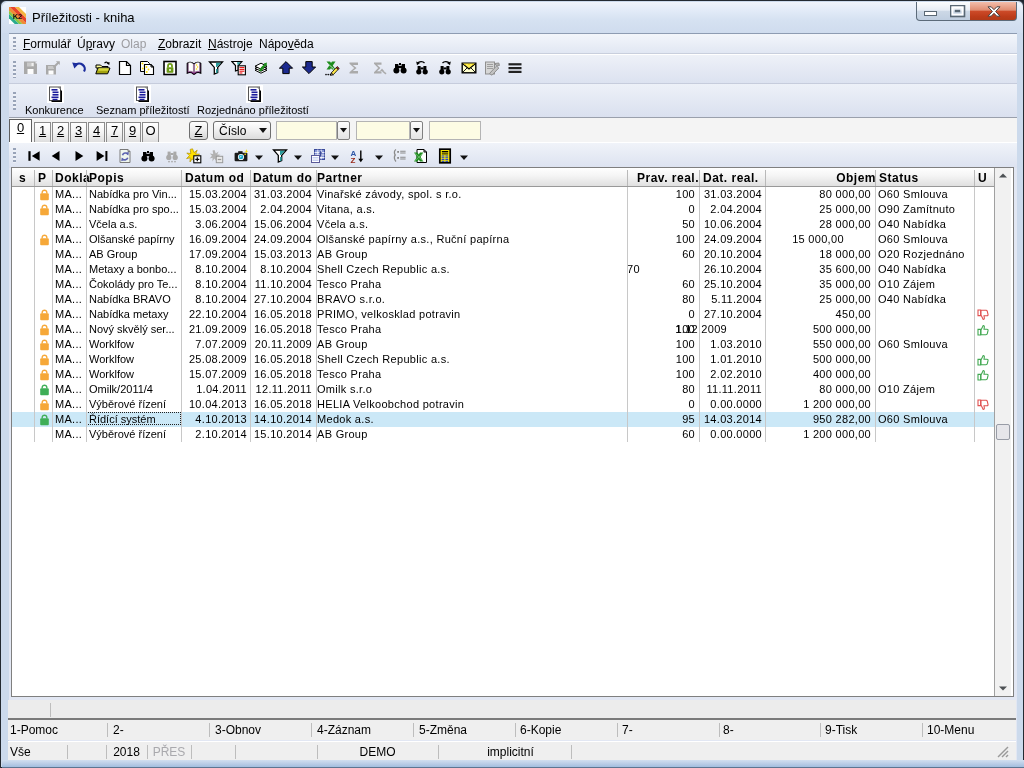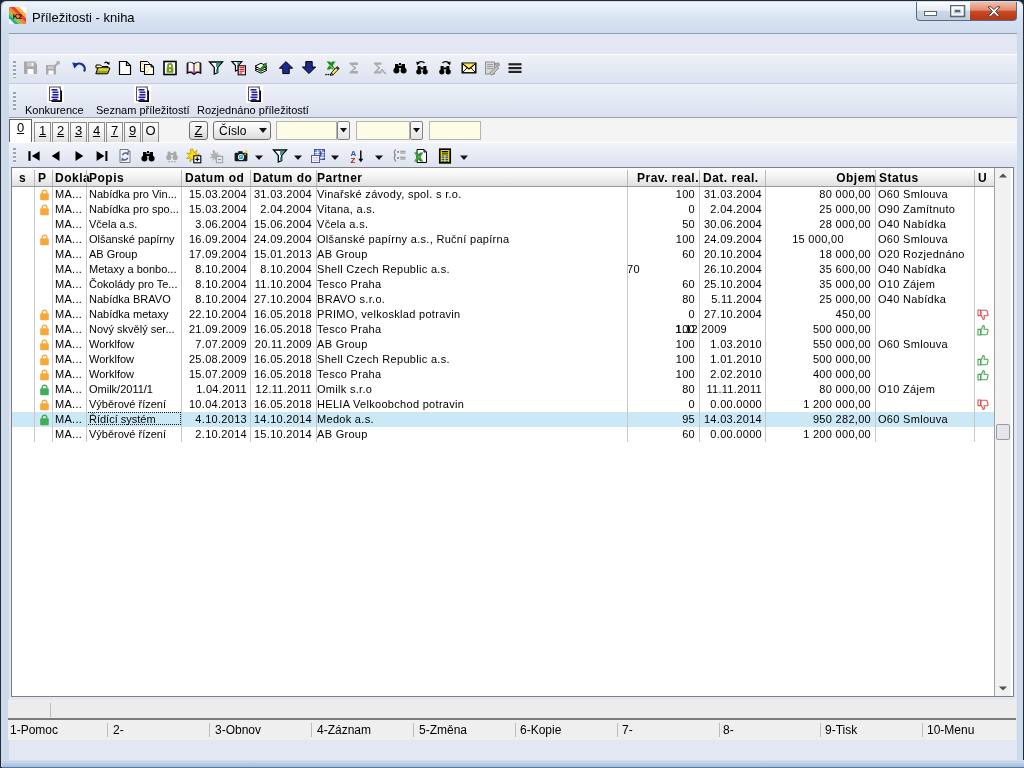--- a/index.html
+++ b/index.html
@@ -85,20 +85,29 @@
         <rect x="0.5" y="0.5" width="14" height="11" fill="none" stroke="#5a6874" stroke-width="1.6"></rect>
         <rect x="2.5" y="2.5" width="10" height="7" fill="none" stroke="#fff" stroke-width="1.6"></rect>
         <rect x="4.8" y="4.8" width="5.4" height="2.4" fill="#5a6874"></rect>
       </svg>
     <svg class="glyph" style="left:985px;top:4px" width="14" height="11" viewBox="0 0 14 11">
       <path d="M1 0.8 L4.2 0.8 L7 3.7 L9.8 0.8 L13 0.8 L8.6 5.5 L13 10.2 L9.8 10.2 L7 7.3 L4.2 10.2 L1 10.2 L5.4 5.5 Z" fill="#fff" stroke="#4a4040" stroke-width="1"></path>
     </svg>
   </div>
   <div id="client"></div>
 
+  <div id="menubar">
+    <div class="grip" style="left:4px;top:3px;height:13px"></div>
+    <div class="menuitem" style="left:14px"><u>F</u>ormulář</div>
+    <div class="menuitem" style="left:68px">Ú<u>p</u>ravy</div>
+    <div class="menuitem" style="left:112px;color:#9d9da1">Olap</div>
+    <div class="menuitem" style="left:149px"><u>Z</u>obrazit</div>
+    <div class="menuitem" style="left:199px"><u>N</u>ástroje</div>
+    <div class="menuitem" style="left:250px">Nápo<u>v</u>ěda</div>
+  </div>
 
   <div id="toolbar1">
       <div class="grip" style="left:4px;top:6px;height:17px"></div>
       <div id="tb1icons">
         <svg style="left:14px;top:5px" width="16" height="16" viewBox="0 0 16 16">
           <rect x="1" y="1.5" width="13" height="12.5" fill="#a9a9a9"></rect>
           <rect x="4" y="2.5" width="7" height="4" fill="#c9c9c9"></rect>
           <rect x="8.5" y="3" width="2" height="3" fill="#efefef"></rect>
           <rect x="4.5" y="9" width="6" height="5" fill="#fdfdfd"></rect>
           <rect x="12.5" y="1.5" width="1.5" height="2" fill="#e7eaf2"></rect>
@@ -522,21 +531,21 @@
           <div style="left:753px;width:106px;text-align:right">25 000,00</div>
           <div style="left:866px">O90 Zamítnuto</div>
         </div>
         <div class="row" style="top:49px">
           <div style="left:43px">MA...</div>
           <div style="left:77px;width:92px;overflow:hidden;letter-spacing:0px">Včela a.s.</div>
           <div style="left:169px;width:66px;text-align:right">3.06.2004</div>
           <div style="left:238px;width:62px;text-align:right">15.06.2004</div>
           <div style="left:305px">Včela a.s.</div>
           <div style="left:615px;width:68px;text-align:right">50</div>
-          <div style="left:687px;width:63px;text-align:right">30.06.2004</div>
+          <div style="left:687px;width:63px;text-align:right">10.06.2004</div>
           <div style="left:753px;width:106px;text-align:right">28 000,00</div>
           <div style="left:866px">O40 Nabídka</div>
         </div>
         <div class="row" style="top:64px">
           <svg style="left:27px;top:1px" width="11" height="13" viewBox="0 0 11 13">
             <path d="M3.2 5.5 V3.9 A2.4 2.4 0 0 1 7.8 3.9 V5.5" fill="none" stroke="#f6a838" stroke-width="1.4"></path>
             <rect x="1.2" y="5.2" width="8.6" height="7" rx="1" fill="#f6a838"></rect>
           </svg>
           <div style="left:43px">MA...</div>
           <div style="left:77px;width:92px;overflow:hidden;letter-spacing:0px">Olšanské papírny</div>
@@ -545,21 +554,21 @@
           <div style="left:305px">Olšanské papírny a.s., Ruční papírna</div>
           <div style="left:615px;width:68px;text-align:right">100</div>
           <div style="left:687px;width:63px;text-align:right">24.09.2004</div>
           <div style="left:753px;width:106px;text-align:center">15 000,00</div>
           <div style="left:866px">O60 Smlouva</div>
         </div>
         <div class="row" style="top:79px">
           <div style="left:43px">MA...</div>
           <div style="left:77px;width:92px;overflow:hidden;letter-spacing:0px">AB Group</div>
           <div style="left:169px;width:66px;text-align:right">17.09.2004</div>
-          <div style="left:238px;width:62px;text-align:right">15.01.2013</div>
+          <div style="left:238px;width:62px;text-align:right">15.03.2013</div>
           <div style="left:305px">AB Group</div>
           <div style="left:615px;width:68px;text-align:right">60</div>
           <div style="left:687px;width:63px;text-align:right">20.10.2004</div>
           <div style="left:753px;width:106px;text-align:right">18 000,00</div>
           <div style="left:866px">O20 Rozjednáno</div>
         </div>
         <div class="row" style="top:94px">
           <div style="left:43px">MA...</div>
           <div style="left:77px;width:92px;overflow:hidden;letter-spacing:0px">Metaxy a bonbo...</div>
           <div style="left:169px;width:66px;text-align:right">8.10.2004</div>
@@ -678,21 +687,21 @@
           <svg style="left:965px;top:2px" width="12" height="12" viewBox="0 0 12 12">
             <path d="M1 11 h2.6 v-5.6 h-2.6 Z M4 6 l2.2 -4.4 q1.4 0 1.1 1.8 l-.3 1.8 h3 q1.3 0 1 1.5 l-.7 3 q-.2 1 -1.3 1 h-5 Z" fill="none" stroke="#40a850" stroke-width="1.1"></path>
           </svg>
         </div>
         <div class="row" style="top:214px">
           <svg style="left:27px;top:1px" width="11" height="13" viewBox="0 0 11 13">
             <path d="M3.2 5.5 V3.9 A2.4 2.4 0 0 1 7.8 3.9 V5.5" fill="none" stroke="#3fae57" stroke-width="1.4"></path>
             <rect x="1.2" y="5.2" width="8.6" height="7" rx="1" fill="#3fae57"></rect>
           </svg>
           <div style="left:43px">MA...</div>
-          <div style="left:77px;width:92px;overflow:hidden;letter-spacing:0px">Omilk/2011/1</div>
+          <div style="left:77px;width:92px;overflow:hidden;letter-spacing:0px">Omilk/2011/4</div>
           <div style="left:169px;width:66px;text-align:right">1.04.2011</div>
           <div style="left:238px;width:62px;text-align:right">12.11.2011</div>
           <div style="left:305px">Omilk s.r.o</div>
           <div style="left:615px;width:68px;text-align:right">80</div>
           <div style="left:687px;width:63px;text-align:right">11.11.2011</div>
           <div style="left:753px;width:106px;text-align:right">80 000,00</div>
           <div style="left:866px">O10 Zájem</div>
         </div>
         <div class="row" style="top:229px">
           <svg style="left:27px;top:1px" width="11" height="13" viewBox="0 0 11 13">
@@ -786,14 +795,36 @@
       <div class="ssep" style="left:201px"></div>
     <div class="ssep" style="left:303px"></div>
       <div class="ssep" style="left:405px"></div>
     <div class="ssep" style="left:507px"></div>
       <div class="ssep" style="left:609px"></div>
     <div class="ssep" style="left:711px"></div>
       <div class="ssep" style="left:812px"></div>
     <div class="ssep" style="left:914px"></div>
   </div>
 
+  <div id="stat2">
+    <div class="fcell" style="left:2px">Vše</div>
+    <div class="fcell" style="left:98px;width:41px;text-align:center">2018</div>
+    <div class="fcell" style="left:139px;width:44px;text-align:center;color:#a9a9ad">PŘES</div>
+    <div class="fcell" style="left:309px;width:121px;text-align:center">DEMO</div>
+    <div class="fcell" style="left:436px;width:133px;text-align:center">implicitní</div>
+    <div class="ssep" style="left:59px"></div>
+      <div class="ssep" style="left:98px"></div>
+    <div class="ssep" style="left:139px"></div>
+      <div class="ssep" style="left:183px"></div>
+    <div class="ssep" style="left:227px"></div>
+      <div class="ssep" style="left:309px"></div>
+    <div class="ssep" style="left:430px"></div>
+      <div class="ssep" style="left:563px"></div>
+    <svg style="left:988px;top:3px" width="14" height="13">
+        <g stroke="#9a9a9a" stroke-width="1.4">
+          <path d="M12 2 L2 12"></path>
+          <path d="M12 6 L6 12"></path>
+          <path d="M12 10 L10 12"></path>
+        </g>
+      </svg>
+  </div>
   <div id="bottomborder"></div>
 </div>
 
 </body></html>

